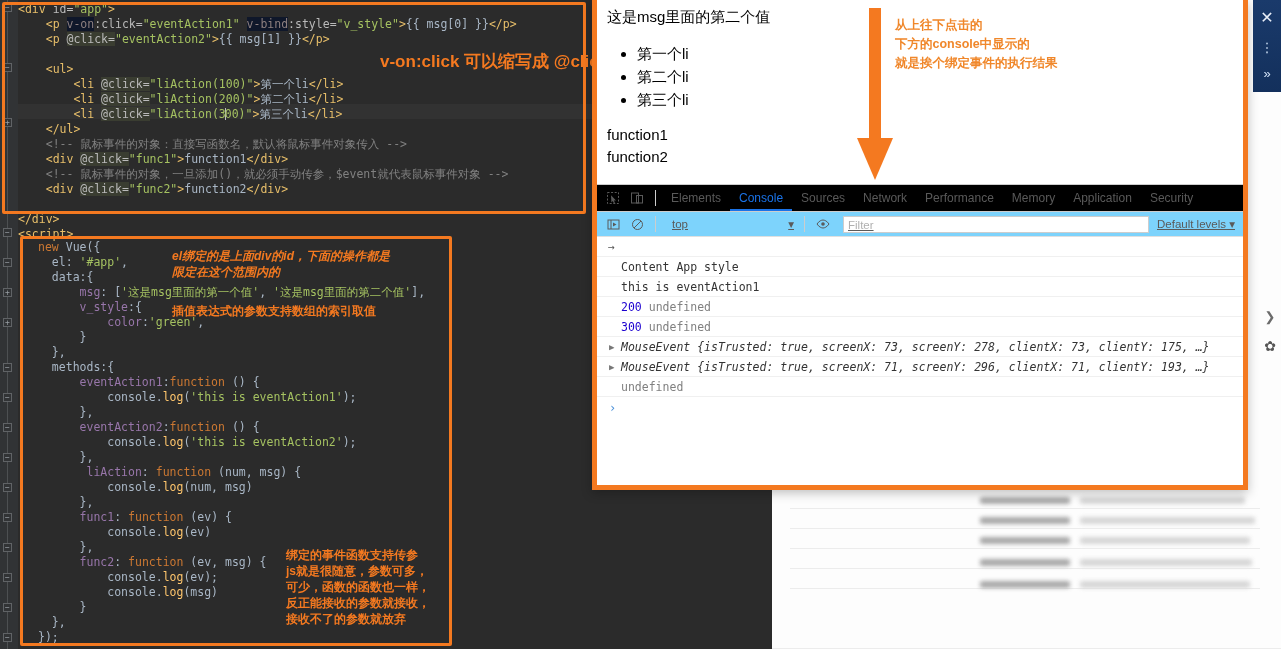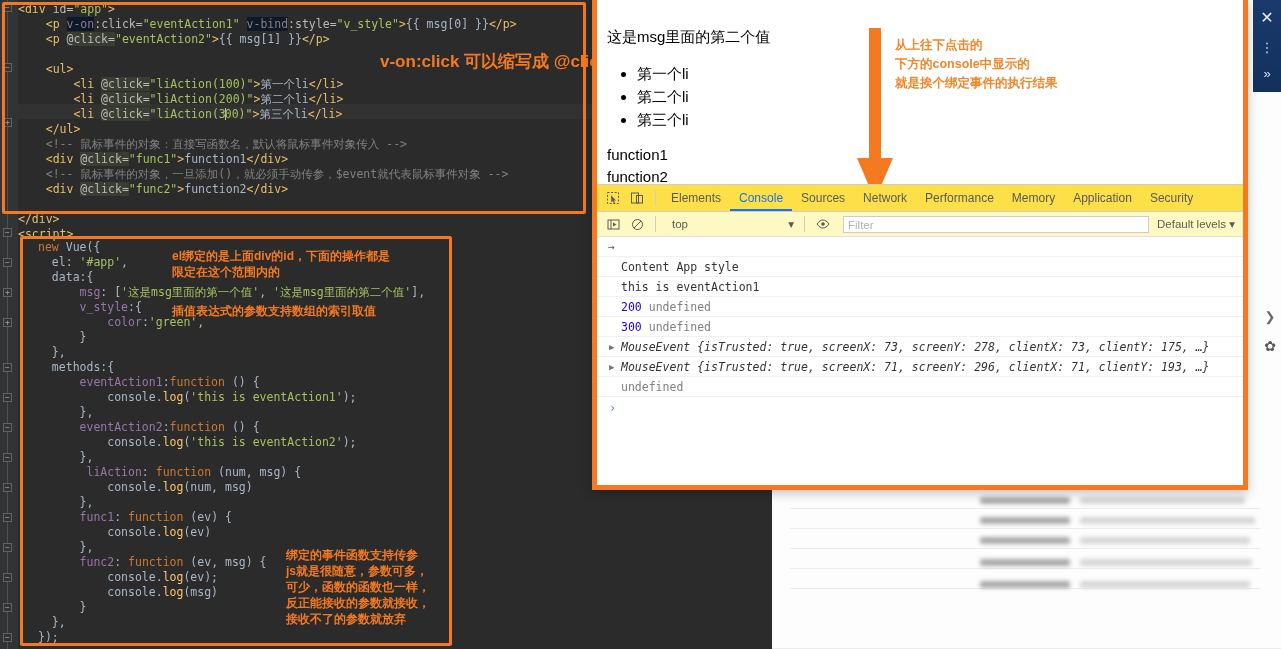--- a/index.html
+++ b/index.html
@@ -106,21 +106,21 @@
 
   
   #popup{
     position:absolute; left:592px; top:0; width:656px; height:490px;
     border:5px solid #f47920; border-top:none;
     background:#ffffff;
     box-shadow:0 3px 10px rgba(0,0,0,.25);
   }
   #page-view{
     position:absolute; left:0; top:0; right:12px; height:184px;
-    background:#ffffff; overflow:hidden;margin-top:20px;
+    background:#ffffff; overflow:hidden;
   }
   #page-view .pv-text{
     position:absolute; color:#000; font-size:15px;
     font-family:"Liberation Sans",sans-serif; white-space:pre;
   }
   #pv-msg1{ left:10px; top:8px; }
   #pv-ul{ position:absolute; left:40px; top:42px; }
   #pv-ul li{ list-style:disc; font-size:15px; line-height:23px; color:#000; }
   #pv-f1{ left:10px; top:126px; }
   #pv-f2{ left:10px; top:148px; }
@@ -137,36 +137,36 @@
   }
 
   
   #devtools{
     position:absolute; left:0; top:184px; right:0; bottom:0;
     background:#fff; border-top:1px solid #cdcdcd;
     font-size:12px; color:#5a5a5a;
   }
   #dt-tabbar{
     height:27px; display:flex; align-items:center;
-    border-bottom:1px solid #cdcdcd; background:#fde047; padding-left:4px;
+    border-bottom:1px solid #cdcdcd; background:#000000; padding-left:4px;
   }
   .dt-icon-btn{
     width:24px; height:24px; display:flex; align-items:center; justify-content:center;
     color:#5a5a5a;
   }
   .dt-sep{ width:1px; height:16px; background:#cdcdcd; margin:0 6px; }
   .dt-tab{
     padding:0 9px; height:26px; line-height:26px; color:#5a5a5a;
     font-size:12px; white-space:nowrap; cursor:default;
   }
   .dt-tab.active{ color:#1a73e8; box-shadow:inset 0 -2px 0 #1a73e8; }
 
   #dt-filterbar{
     height:25px; display:flex; align-items:center; gap:0;
-    border-bottom:1px solid #e0e0e0; background:#fef9c3; padding-left:4px;
+    border-bottom:1px solid #e0e0e0; background:#7dd3fc; padding-left:4px;text-decoration:underline;
   }
   #ctx-select{
     width:130px; height:18px; margin-left:6px; font-size:11.5px;
     display:flex; align-items:center; justify-content:space-between;
     padding:0 4px; color:#5a5a5a;
   }
   #filter-input{
     flex:1; height:17px; margin:0 8px; border:1px solid #cdcdcd;
     background:#fff; font-size:11.5px; color:#b0b0b0; padding:0 4px;
     line-height:17px;
@@ -279,21 +279,21 @@
   <div class="cursorline" style="top:104px;"></div>
 
   <div class="code" style="top:2px;"><span class="ln"><span class="tag">&lt;div</span> <span class="attr">id=</span><span class="str">"app"</span><span class="tag">&gt;</span></span><span class="ln">    <span class="tag">&lt;p</span> <span class="err">v-on</span><span class="attr">:click=</span><span class="str">"eventAction1"</span> <span class="err">v-bind</span><span class="attr">:style=</span><span class="str">"v_style"</span><span class="tag">&gt;</span><span class="text">{{ msg[0] }}</span><span class="tag">&lt;/p&gt;</span></span><span class="ln">    <span class="tag">&lt;p</span> <span class="hl attr">@click=</span><span class="str">"eventAction2"</span><span class="tag">&gt;</span><span class="text">{{ msg[1] }}</span><span class="tag">&lt;/p&gt;</span></span><span class="ln"> </span><span class="ln">    <span class="tag">&lt;ul&gt;</span></span><span class="ln">        <span class="tag">&lt;li</span> <span class="hl attr">@click=</span><span class="str">"liAction(100)"</span><span class="tag">&gt;</span><span class="text">第一个li</span><span class="tag">&lt;/li&gt;</span></span><span class="ln">        <span class="tag">&lt;li</span> <span class="hl attr">@click=</span><span class="str">"liAction(200)"</span><span class="tag">&gt;</span><span class="text">第二个li</span><span class="tag">&lt;/li&gt;</span></span><span class="ln">        <span class="tag">&lt;li</span> <span class="hl attr">@click=</span><span class="str">"liAction(3</span><span class="caret"></span><span class="str">00)"</span><span class="tag">&gt;</span><span class="text">第三个li</span><span class="tag">&lt;/li&gt;</span></span><span class="ln">    <span class="tag">&lt;/ul&gt;</span></span><span class="ln">    <span class="cmt">&lt;!-- 鼠标事件的对象：直接写函数名，默认将鼠标事件对象传入 --&gt;</span></span><span class="ln">    <span class="tag">&lt;div</span> <span class="hl attr">@click=</span><span class="str">"func1"</span><span class="tag">&gt;</span><span class="text">function1</span><span class="tag">&lt;/div&gt;</span></span><span class="ln">    <span class="cmt">&lt;!-- 鼠标事件的对象，一旦添加()，就必须手动传参，$event就代表鼠标事件对象 --&gt;</span></span><span class="ln">    <span class="tag">&lt;div</span> <span class="hl attr">@click=</span><span class="str">"func2"</span><span class="tag">&gt;</span><span class="text">function2</span><span class="tag">&lt;/div&gt;</span></span><span class="ln"> </span><span class="ln"><span class="tag">&lt;/div&gt;</span></span><span class="ln"><span class="tag">&lt;script&gt;</span></span></div>
 
   <div class="code" style="top:240px;left:38px;"><span class="ln"><span class="kw">new</span> <span class="plain">Vue({</span></span><span class="ln">  <span class="plain">el: </span><span class="str">'#app'</span><span class="plain">,</span></span><span class="ln">  <span class="plain">data:{</span></span><span class="ln">      <span class="prop">msg</span><span class="plain">: [</span><span class="str">'这是msg里面的第一个值'</span><span class="plain">, </span><span class="str">'这是msg里面的第二个值'</span><span class="plain">],</span></span><span class="ln">      <span class="prop">v_style</span><span class="plain">:{</span></span><span class="ln">          <span class="prop">color</span><span class="plain">:</span><span class="str">'green'</span><span class="plain">,</span></span><span class="ln">      <span class="plain">}</span></span><span class="ln">  <span class="plain">},</span></span><span class="ln">  <span class="plain">methods:{</span></span><span class="ln">      <span class="prop">eventAction1</span><span class="plain">:</span><span class="kw">function</span> <span class="plain">() {</span></span><span class="ln">          <span class="plain">console.</span><span class="fn">log</span><span class="plain">(</span><span class="str">'this is eventAction1'</span><span class="plain">);</span></span><span class="ln">      <span class="plain">},</span></span><span class="ln">      <span class="prop">eventAction2</span><span class="plain">:</span><span class="kw">function</span> <span class="plain">() {</span></span><span class="ln">          <span class="plain">console.</span><span class="fn">log</span><span class="plain">(</span><span class="str">'this is eventAction2'</span><span class="plain">);</span></span><span class="ln">      <span class="plain">},</span></span><span class="ln">       <span class="prop">liAction</span><span class="plain">: </span><span class="kw">function</span> <span class="plain">(num, msg) {</span></span><span class="ln">          <span class="plain">console.</span><span class="fn">log</span><span class="plain">(num, msg)</span></span><span class="ln">      <span class="plain">},</span></span><span class="ln">      <span class="prop">func1</span><span class="plain">: </span><span class="kw">function</span> <span class="plain">(ev) {</span></span><span class="ln">          <span class="plain">console.</span><span class="fn">log</span><span class="plain">(ev)</span></span><span class="ln">      <span class="plain">},</span></span><span class="ln">      <span class="prop">func2</span><span class="plain">: </span><span class="kw">function</span> <span class="plain">(ev, msg) {</span></span><span class="ln">          <span class="plain">console.</span><span class="fn">log</span><span class="plain">(ev);</span></span><span class="ln">          <span class="plain">console.</span><span class="fn">log</span><span class="plain">(msg)</span></span><span class="ln">      <span class="plain">}</span></span><span class="ln">  <span class="plain">},</span></span><span class="ln"><span class="plain">});</span></span></div>
 
   <div class="obox" id="obox-html"></div>
   <div class="obox" id="obox-js"></div>
 
   <div class="anno" id="anno-vonclick" style="white-space: pre;">v-on:click 可以缩写成 @click</div>
-  <div class="anno" id="anno-el" style="white-space: pre;">el绑定的是上面div的id，下面的操作都是
+  <div class="anno" id="anno-el" style="white-space: pre; font-style: italic;">el绑定的是上面div的id，下面的操作都是
 限定在这个范围内的</div>
   <div class="anno" id="anno-interp" style="white-space: pre;">插值表达式的参数支持数组的索引取值</div>
   <div class="anno" id="anno-params" style="white-space: pre; margin-top: 44px;">绑定的事件函数支持传参
 js就是很随意，参数可多，
 可少，函数的函数也一样，
 反正能接收的参数就接收，
 接收不了的参数就放弃</div>
 </div>
 
 <div id="popup">

